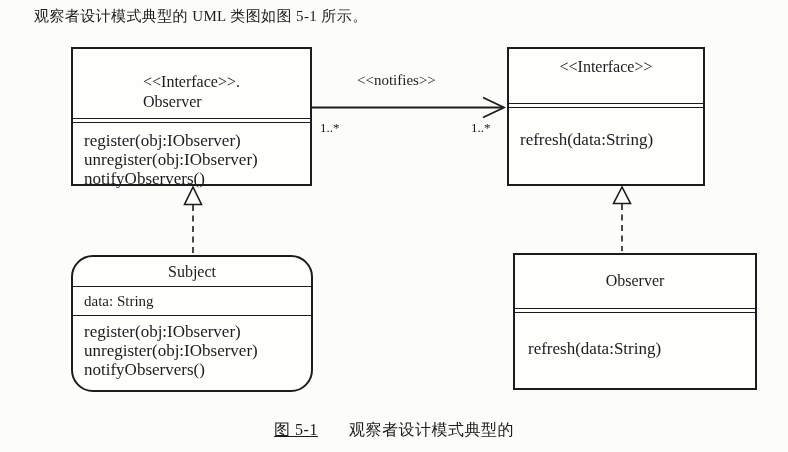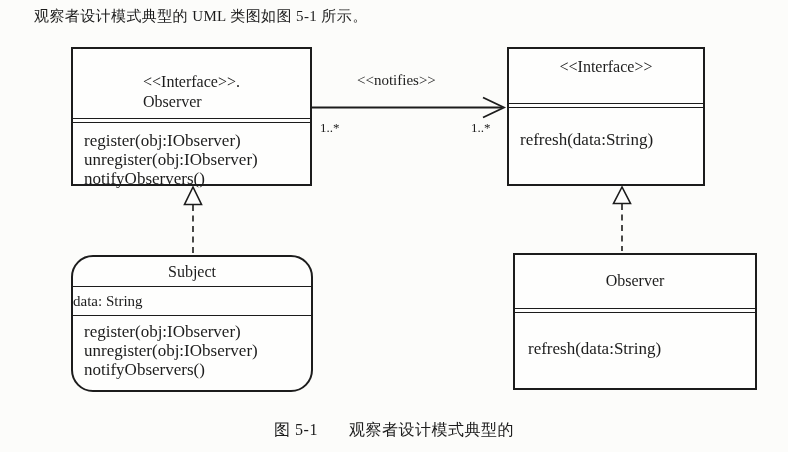--- a/index.html
+++ b/index.html
@@ -64,21 +64,21 @@
   #box-isubject  { left: 71px;  top: 47px;  width: 241px; height: 139px; }
   #box-isubject .hdr { height: 55px; margin-top: 15px; }
   #box-isubject .members { padding: 8px 0 0 11px; }
 
   #box-iobserver { left: 507px; top: 47px;  width: 198px; height: 139px; }
   #box-iobserver .hdr { height: 55px; }
   #box-iobserver .members { padding: 22px 0 0 11px; }
 
   #box-subject   { left: 71px;  top: 255px; width: 242px; height: 137px; border-radius: 22px; }
   #box-subject .title-cell { height: 30px; line-height: 29px; }
-  #box-subject .attr-cell  { height: 29px; line-height: 28px; }
+  #box-subject .attr-cell  { height: 29px; line-height: 28px; padding-left: 11px; }
   #box-subject .members { padding: 6px 0 0 11px; }
 
   #box-observer  { left: 513px; top: 253px; width: 244px; height: 137px; }
   #box-observer .title-cell { height: 54px; line-height: 52px; }
   #box-observer .members { padding: 26px 0 0 13px; }
 
   
   .edge-label {
     position: absolute;
     font-size: 15px;
@@ -104,21 +104,21 @@
 
   
   .caption {
     position: absolute;
     left: 0; top: 420px;
     width: 788px;
     text-align: center;
     font-size: 16px;
     letter-spacing: 0.5px;
   }
-  .caption .cap-label { margin-right: 31px; }
+  .caption .cap-label { margin-right: 31px; text-decoration: underline; }
 </style>
 </head>
 <body>
 
 <div id="page">
 
   <div class="intro">观察者设计模式典型的 UML 类图如图 5-1 所示。</div>
 
   <svg id="connectors" viewBox="0 0 788 452" xmlns="http://www.w3.org/2000/svg">
 

